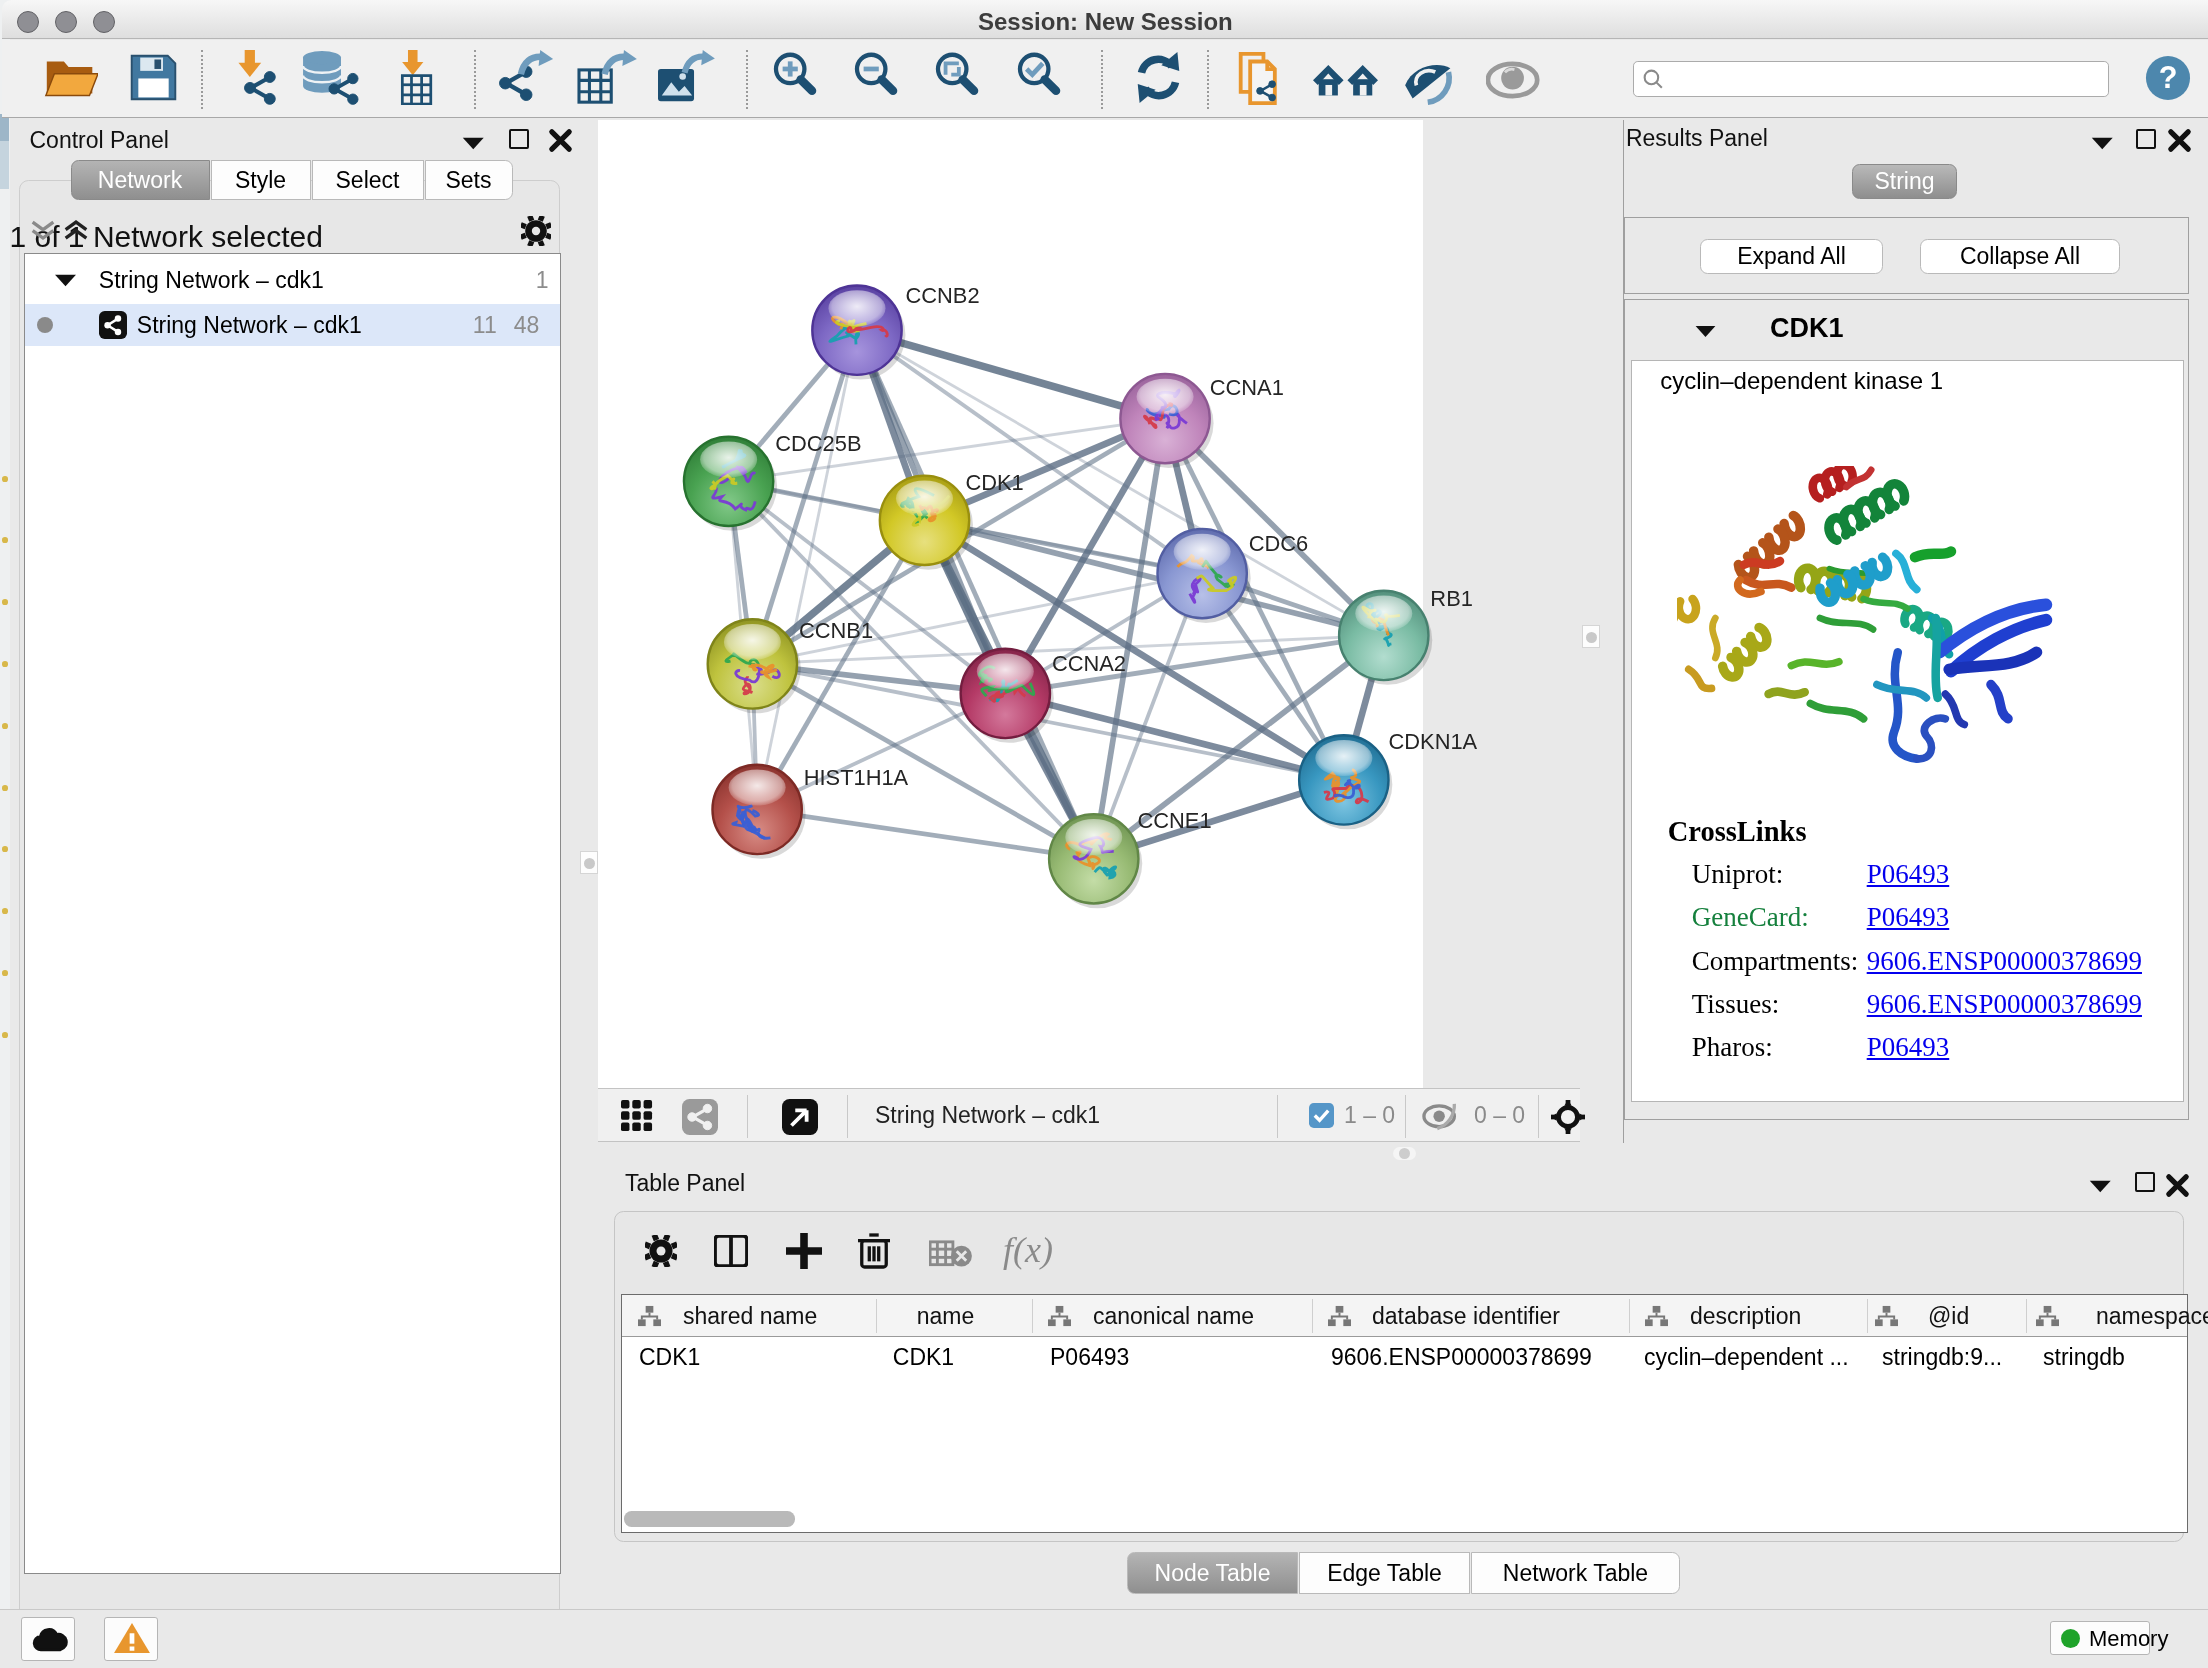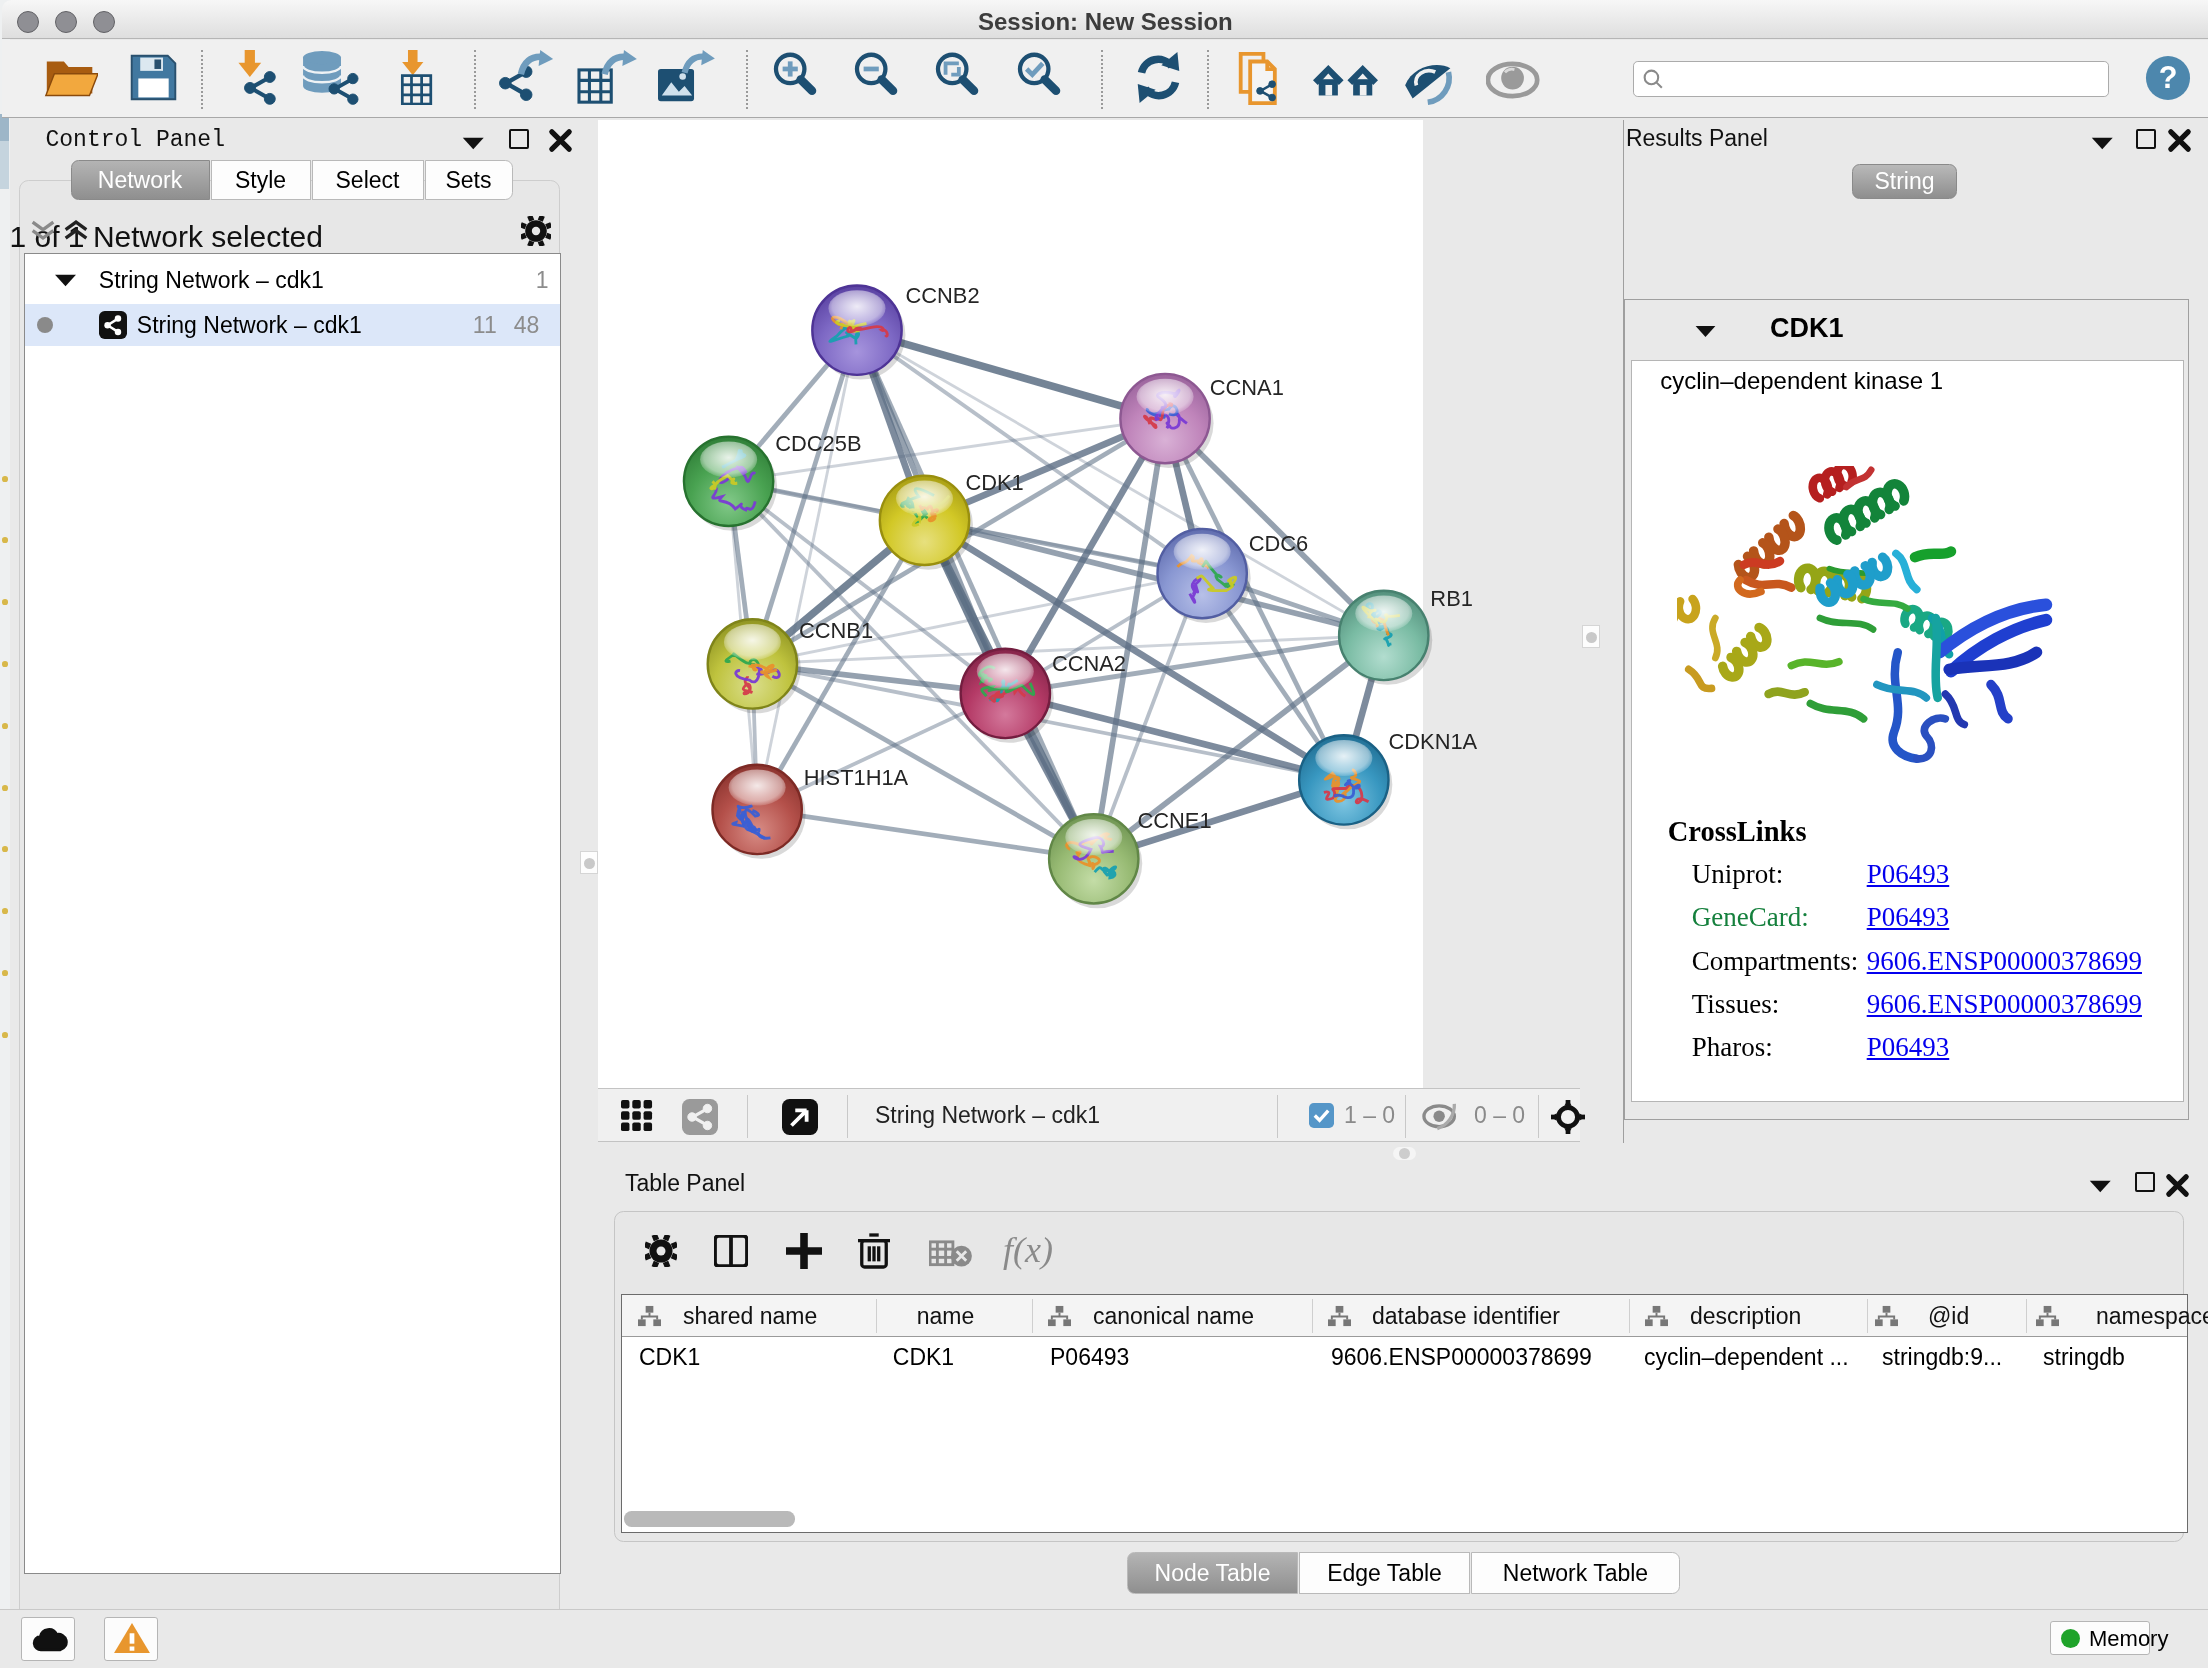--- a/index.html
+++ b/index.html
@@ -229,21 +229,21 @@
           <line x1="15" y1="15" x2="20" y2="20" stroke="#8a8a8a" stroke-width="2"></line>
         </svg>
     </div>
     <svg class="abs" style="left:2143px;top:15px;" width="46" height="46" viewBox="0 0 48 48">
         <circle cx="24" cy="24" r="23" fill="#4d87ad"></circle>
         <text x="24" y="34" font-size="32" font-weight="bold" font-family="Liberation Sans" fill="#fff" text-anchor="middle">?</text>
       </svg>
   </div>
 
   <div id="cpanel">
-    <div class="phead-title" style="left:36px;top:6.7px;font-family:Liberation Mono, monospace;">Control Panel</div>
+    <div class="phead-title" style="left:20px;top:6.7px;">Control Panel</div>
     <svg class="abs" style="left:449px;top:13.3px;" width="28.5" height="19" viewBox="0 0 30 20">
         <path d="M4 5 L26 5 L15 17 Z" fill="#111"></path>
       </svg>
     <div class="abs" style="left:499px;top:8.6px;width:20px;height:20px;border:2.9px solid #111;border-radius:1.9px;"></div>
     <svg class="abs" style="left:538px;top:7.6px;" width="25" height="25" viewBox="0 0 26 26">
         <path d="M4 4 L22 22 M22 4 L4 22" stroke="#111" stroke-width="5.5" stroke-linecap="round"></path>
       </svg>
     <div class="tab tabsel" style="left:61px;width:139px;border-radius:7.6px 0 0 7.6px;">Network</div>
     <div class="tab" style="left:201px;width:100px;">Style</div>
     <div class="tab" style="left:302px;width:112px;">Select</div>
@@ -594,20 +594,24 @@
   <div id="rpanel">
     <div class="phead-title" style="left:1.9px;top:5px;">Results Panel</div>
     <svg class="abs" style="left:464px;top:13.3px;" width="28.5" height="19" viewBox="0 0 30 20">
         <path d="M4 5 L26 5 L15 17 Z" fill="#111"></path>
       </svg>
     <div class="abs" style="left:512px;top:8.6px;width:20px;height:20px;border:2.9px solid #111;border-radius:1.9px;"></div>
     <svg class="abs" style="left:543px;top:7.6px;" width="25" height="25" viewBox="0 0 26 26">
         <path d="M4 4 L22 22 M22 4 L4 22" stroke="#111" stroke-width="5.5" stroke-linecap="round"></path>
       </svg>
     <div class="abs" style="left:228px;top:44px;width:105px;height:35px;background:linear-gradient(#b9b9b9,#8e8e8e);border:1px solid #8a8a8a;border-radius:7.6px;color:#fff;font-size:23px;text-align:center;line-height:33px;">String</div>
+    <div class="rbox" style="left:0px;top:97px;width:565px;height:77px;">
+      <div class="btn" style="left:75px;top:21px;width:183px;height:35px;line-height:33px;">Expand All</div>
+      <div class="btn" style="left:295px;top:21px;width:200px;height:35px;line-height:33px;">Collapse All</div>
+    </div>
     <div class="rbox" style="left:0px;top:179px;width:565px;height:821px;">
       <svg class="abs" style="left:67px;top:22px;" width="27" height="19" viewBox="0 0 30 20">
           <path d="M4 4 L26 4 L15 16 Z" fill="#111"></path>
         </svg>
       <div class="abs" style="left:145px;top:13.3px;font-size:27px;font-weight:700;color:#000;">CDK1</div>
       <div class="abs" style="left:5.7px;top:60px;width:553px;height:742px;background:#fff;border:1px solid #b5b5b5;">
         <div class="abs" style="left:28.5px;top:5.7px;font-size:24px;color:#000;">cyclin–dependent kinase 1</div>
         <svg class="abs" style="left:45px;top:105px;" width="377" height="306" viewBox="0 0 396 322">
             <g fill="none" stroke-linecap="round">
               <g transform="translate(150,34) rotate(-12)" stroke="#b51f1f" stroke-width="9" fill="none">

